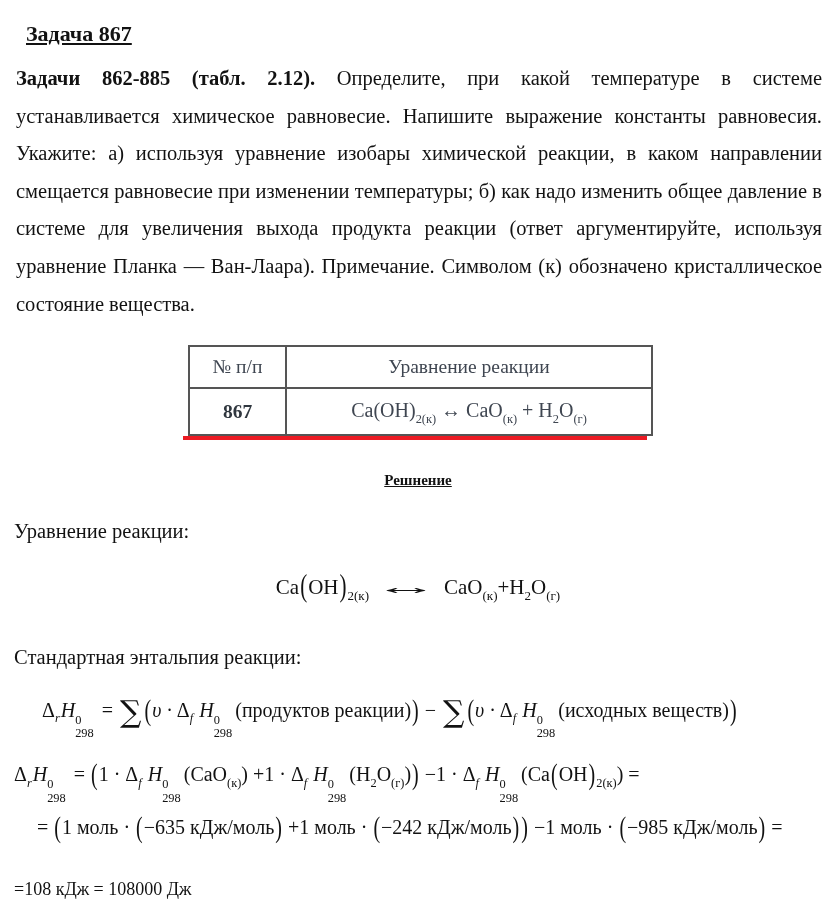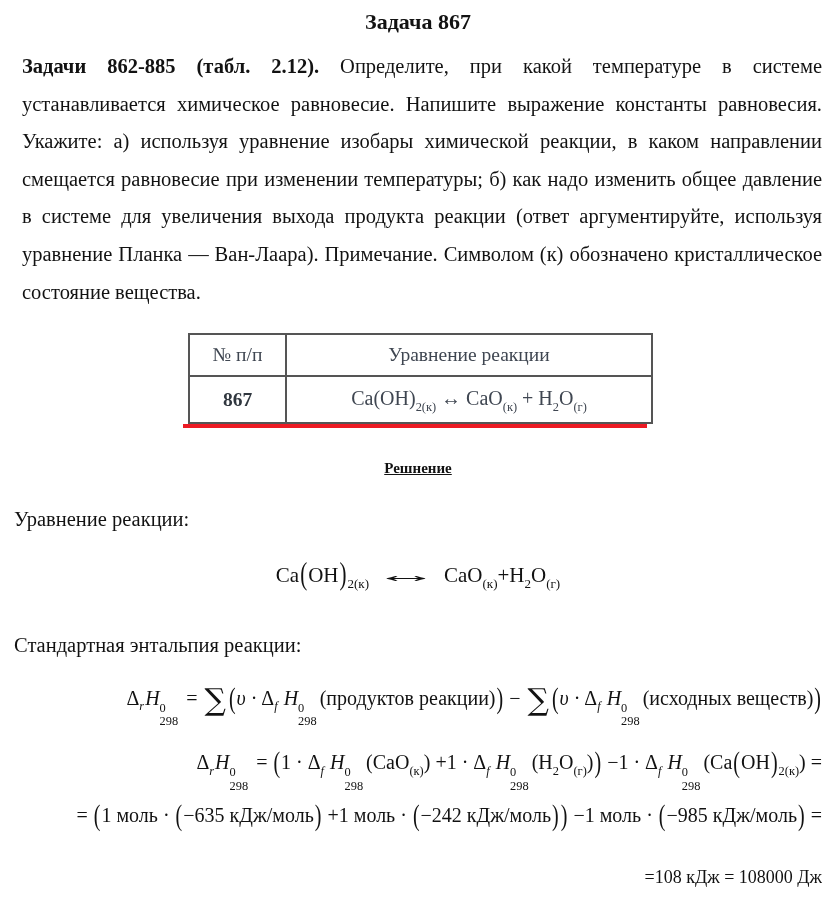--- a/index.html
+++ b/index.html
@@ -7,28 +7,28 @@
     position:relative;
     width:836px;height:902px;
     box-sizing:border-box;
     padding:8px 14px 0 14px;
     overflow:hidden;
     background:#ffffff;
     font-family:"Liberation Serif","DejaVu Serif",serif;
     color:#121212;
   }
   .title{
-    margin:0;
-    text-align:center;
+    margin:12px;
     font-size:22px;
     font-weight:bold;
+    text-decoration:underline;
     line-height:28px;
   }
   .intro{
-    margin:12px 0 0 8px;
+    margin:12px 0 0 2px;
     font-size:20.5px;
     line-height:37.6px;
     text-align:justify;
   }
   .intro .lead{font-weight:bold;}
   .tbl-wrap{margin-top:22px;}
   table.rtable{
     border-collapse:collapse;
     margin-left:174px;
     color:#3f4651;
@@ -60,21 +60,20 @@
   .label-line{
     margin:25px 0 0 0;
     font-size:20.5px;
     line-height:26px;
   }
   .label-line.enth{margin-top:30px;}
   .fm{
     font-size:20px;
     white-space:nowrap;
     line-height:1.3;
-    text-align:right;
   }
   .eq-center{
     margin-top:30px;
     text-align:center;
     font-size:21px;
     min-height:40px;
   }
   .fm-general{margin-top:22px;padding-left:28px;min-height:46px;}
   .fm-sub{margin-top:20px;min-height:42px;}
   .fm-num{margin-top:8px;min-height:36px;margin-left:23px;}

